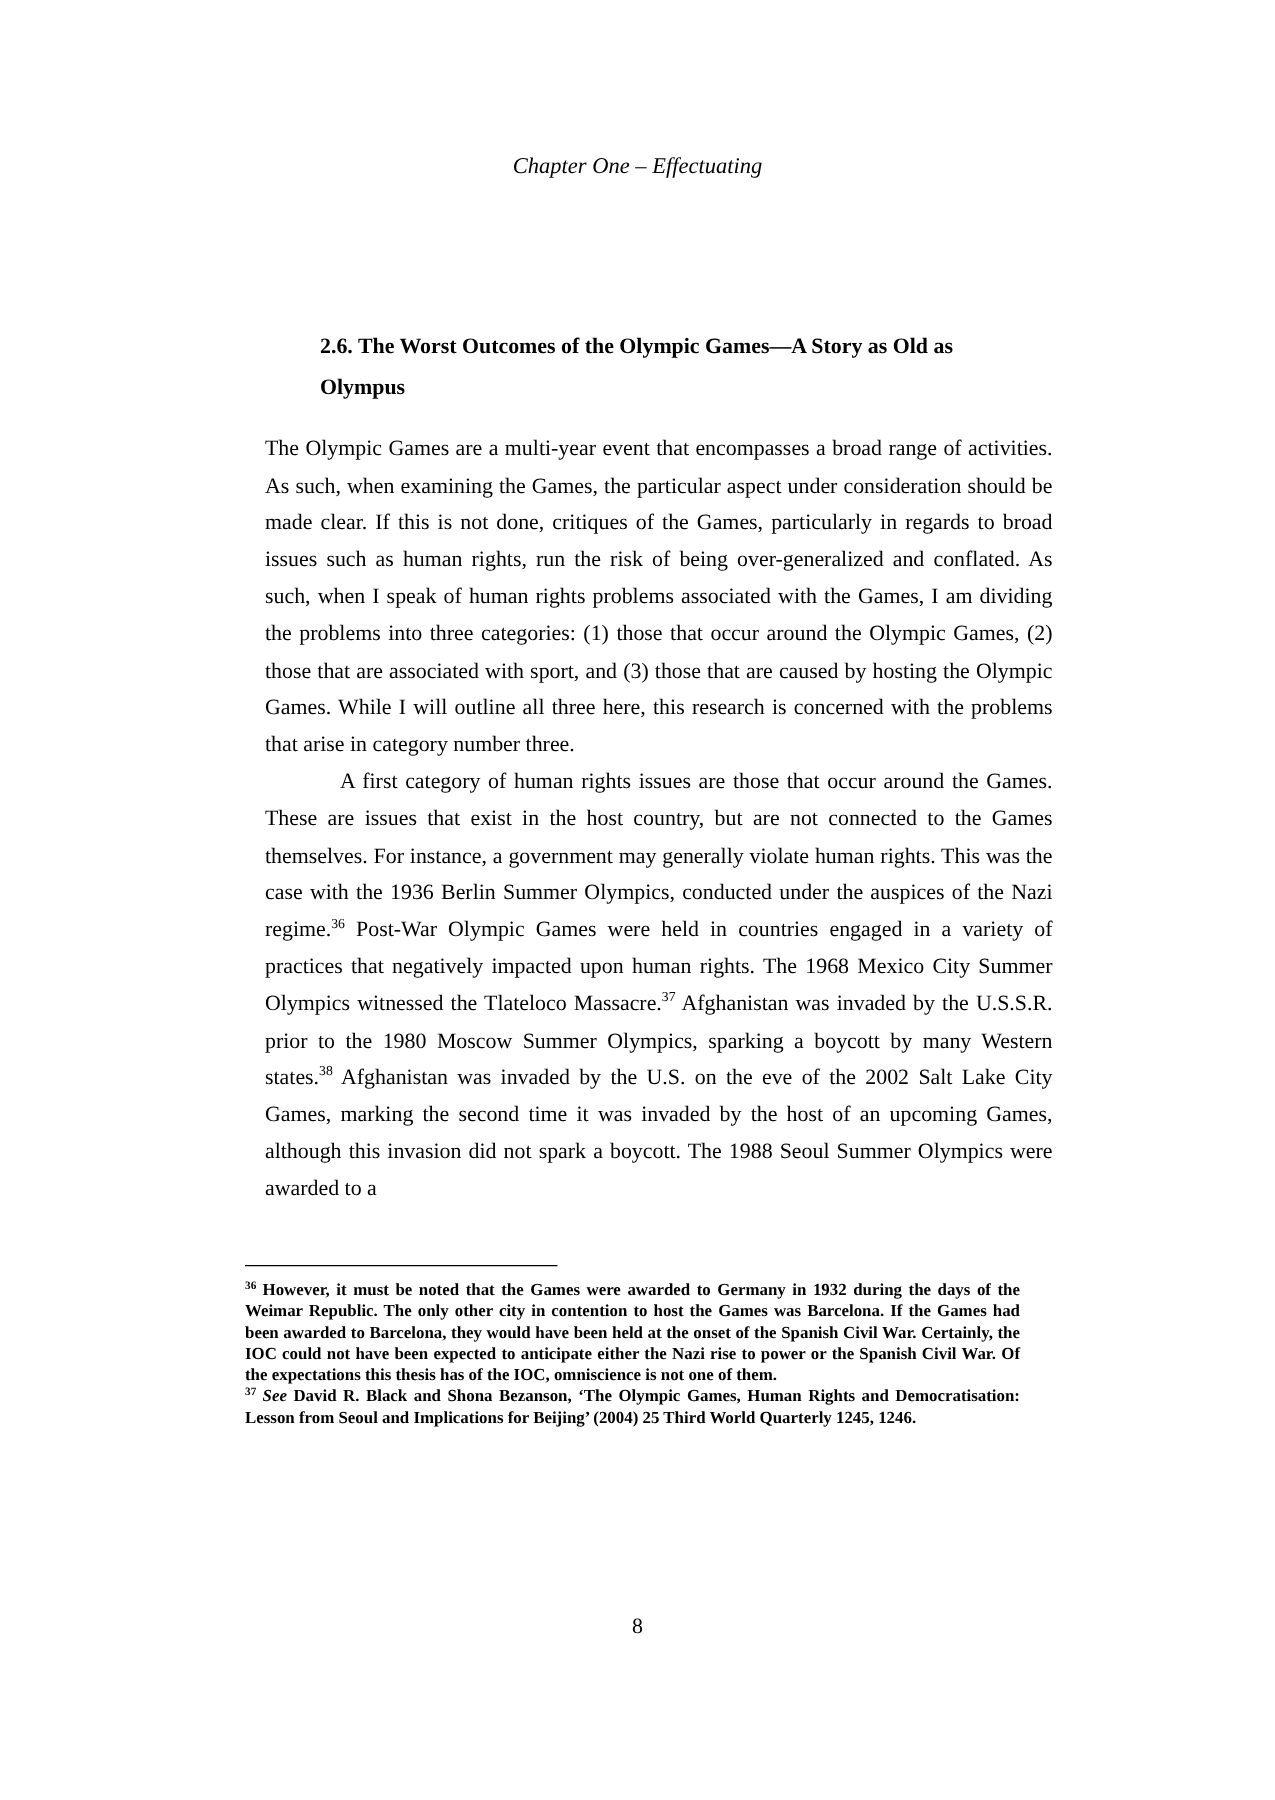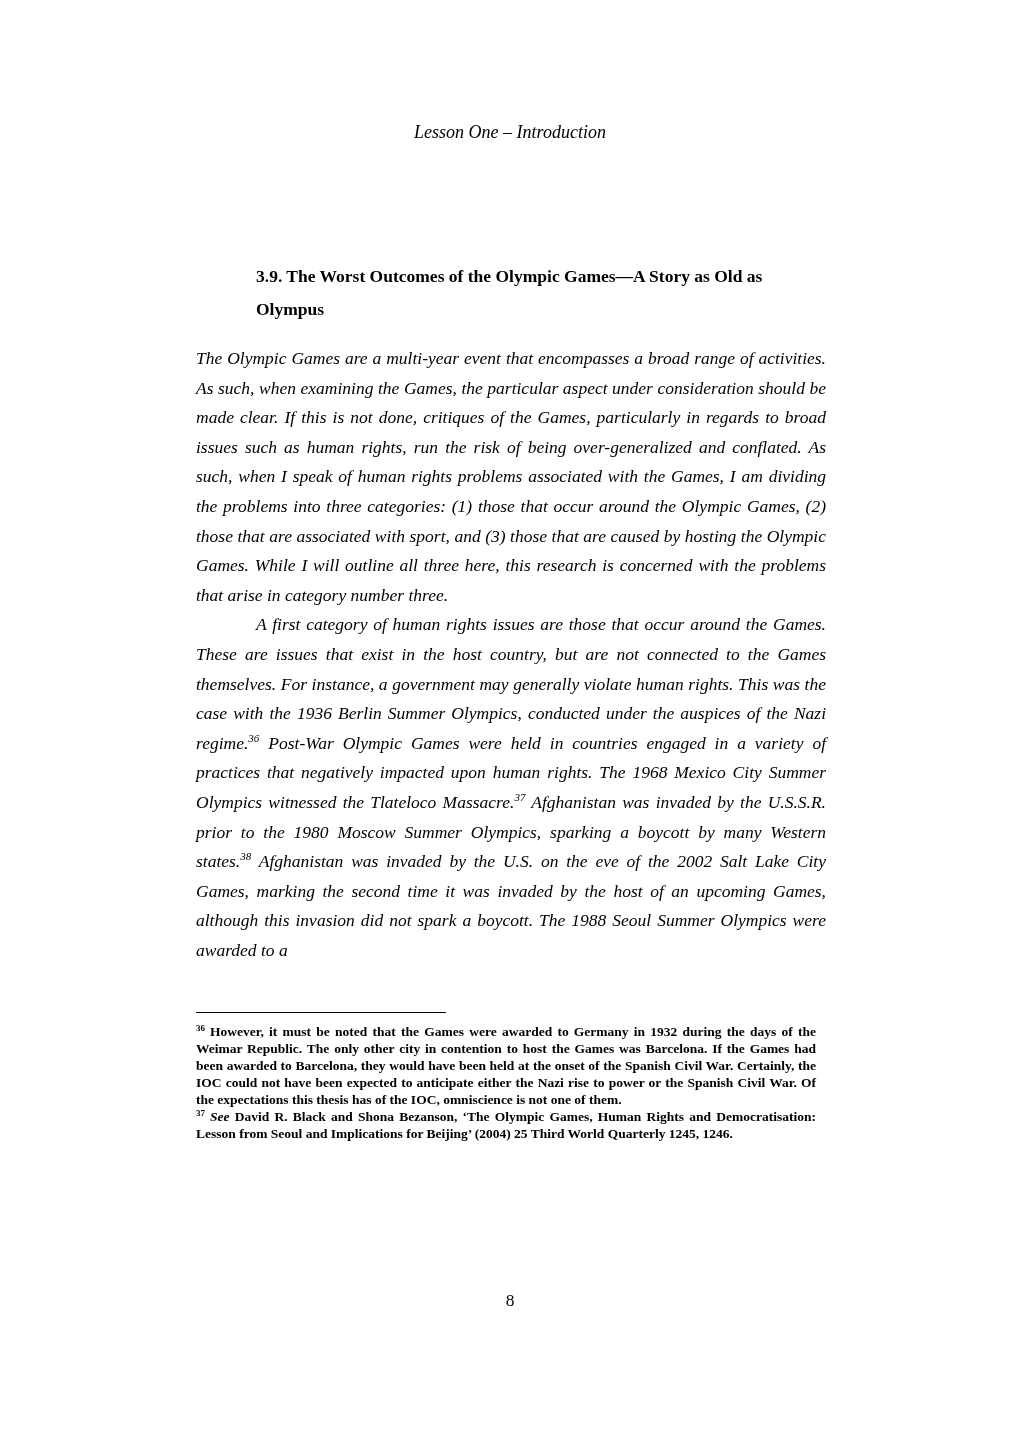--- a/index.html
+++ b/index.html
@@ -30,27 +30,26 @@
     position: absolute;
     left: 256px;
     top: 260px;
     width: 512px;
     font-weight: bold;
     font-size: 17.5px;
     line-height: 33px;
   }
   .body-text {
     position: absolute;
-    left: 196px;
+    left: 212px;
     top: 344px;
     width: 630px;
     font-size: 17.5px;
     line-height: 29.6px;
     text-align: justify;
-    font-style: italic;
   }
   .body-text p {
     margin: 0;
   }
   .body-text p.indented {
     text-indent: 60px;
   }
   .body-text sup {
     font-size: 11px;
     line-height: 0;
@@ -88,23 +87,23 @@
     width: 100%;
     text-align: center;
     font-size: 17.5px;
   }
 </style>
 </head>
 <body>
 
 <div class="page">
 
-  <div class="running-header">Lesson One – Introduction</div>
+  <div class="running-header">Chapter One – Effectuating</div>
 
-  <div class="section-heading">3.9. The Worst Outcomes of the Olympic Games—A Story as Old as Olympus</div>
+  <div class="section-heading">2.6. The Worst Outcomes of the Olympic Games—A Story as Old as Olympus</div>
 
   <div class="body-text">
     <p>The Olympic Games are a multi-year event that encompasses a broad range of activities. As such, when examining the Games, the particular aspect under consideration should be made clear. If this is not done, critiques of the Games, particularly in regards to broad issues such as human rights, run the risk of being over-generalized and conflated. As such, when I speak of human rights problems associated with the Games, I am dividing the problems into three categories: (1) those that occur around the Olympic Games, (2) those that are associated with sport, and (3) those that are caused by hosting the Olympic Games. While I will outline all three here, this research is concerned with the problems that arise in category number three.</p>
     <p class="indented"><span>A first category of human rights issues are those that occur around the Games. These are issues that exist in the host country, but are not connected to the Games themselves. For instance, a government may generally violate human rights. This was the case with the 1936 Berlin Summer Olympics, conducted under the auspices of the Nazi regime.</span><sup>36</sup><span> Post-War Olympic Games were held in countries engaged in a variety of practices that negatively impacted upon human rights. The 1968 Mexico City Summer Olympics witnessed the Tlateloco Massacre.</span><sup>37</sup><span> Afghanistan was invaded by the U.S.S.R. prior to the 1980 Moscow Summer Olympics, sparking a boycott by many Western states.</span><sup>38</sup><span> Afghanistan was invaded by the U.S. on the eve of the 2002 Salt Lake City Games, marking the second time it was invaded by the host of an upcoming Games, although this invasion did not spark a boycott. The 1988 Seoul Summer Olympics were awarded to a</span></p>
   </div>
 
   <div class="footnotes">
     <div class="footnote-separator"></div>
     <p><sup>36</sup><span><span>However, it must be noted that the Games were awarded to Germany in 1932 during the days of the Weimar Republic. The only other city in contention to host the Games was Barcelona. If the Games had been awarded to Barcelona, they would have been held at the onset of the Spanish Civil War. Certainly, the IOC could not have been expected to anticipate either the Nazi rise to power or the Spanish Civil War. Of the expectations this thesis has of the IOC, omniscience is not one of them.</span></span></p>
     <p><sup>37</sup><span><i>See</i><span> David R. Black and Shona Bezanson, ‘The Olympic Games, Human Rights and Democratisation: Lesson from Seoul and Implications for Beijing’ (2004) 25 Third World Quarterly 1245, 1246.</span></span></p>

